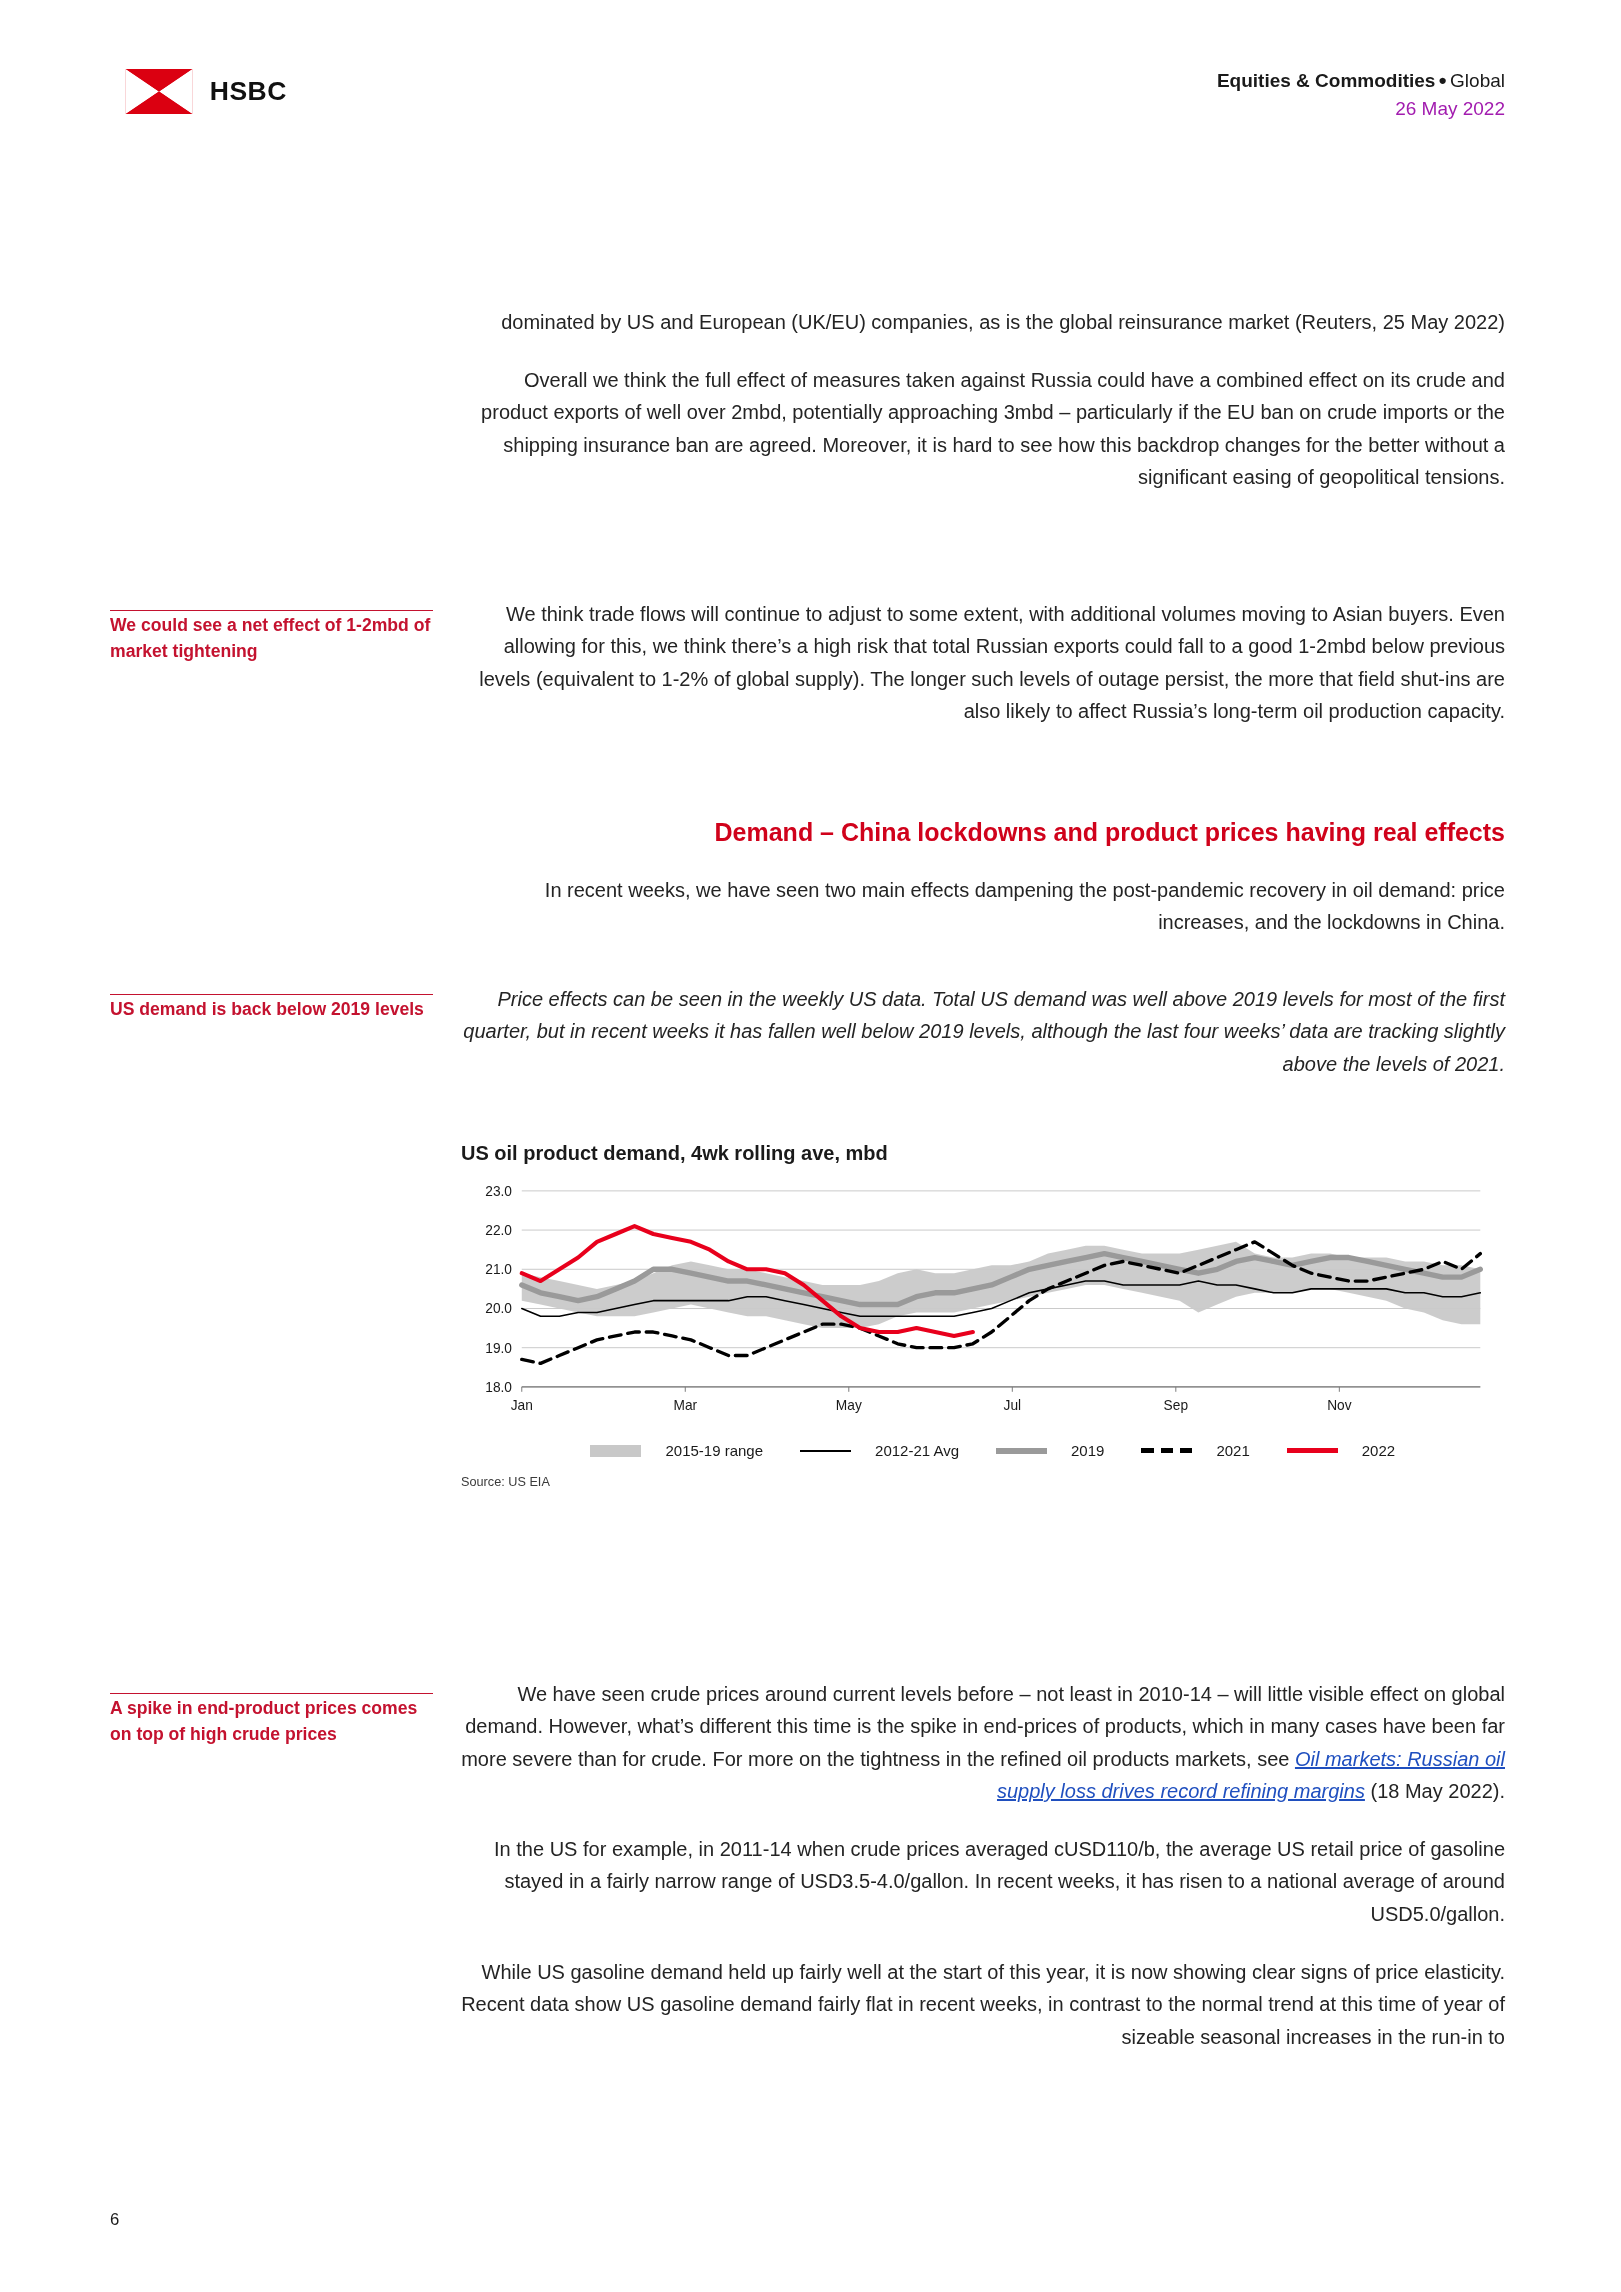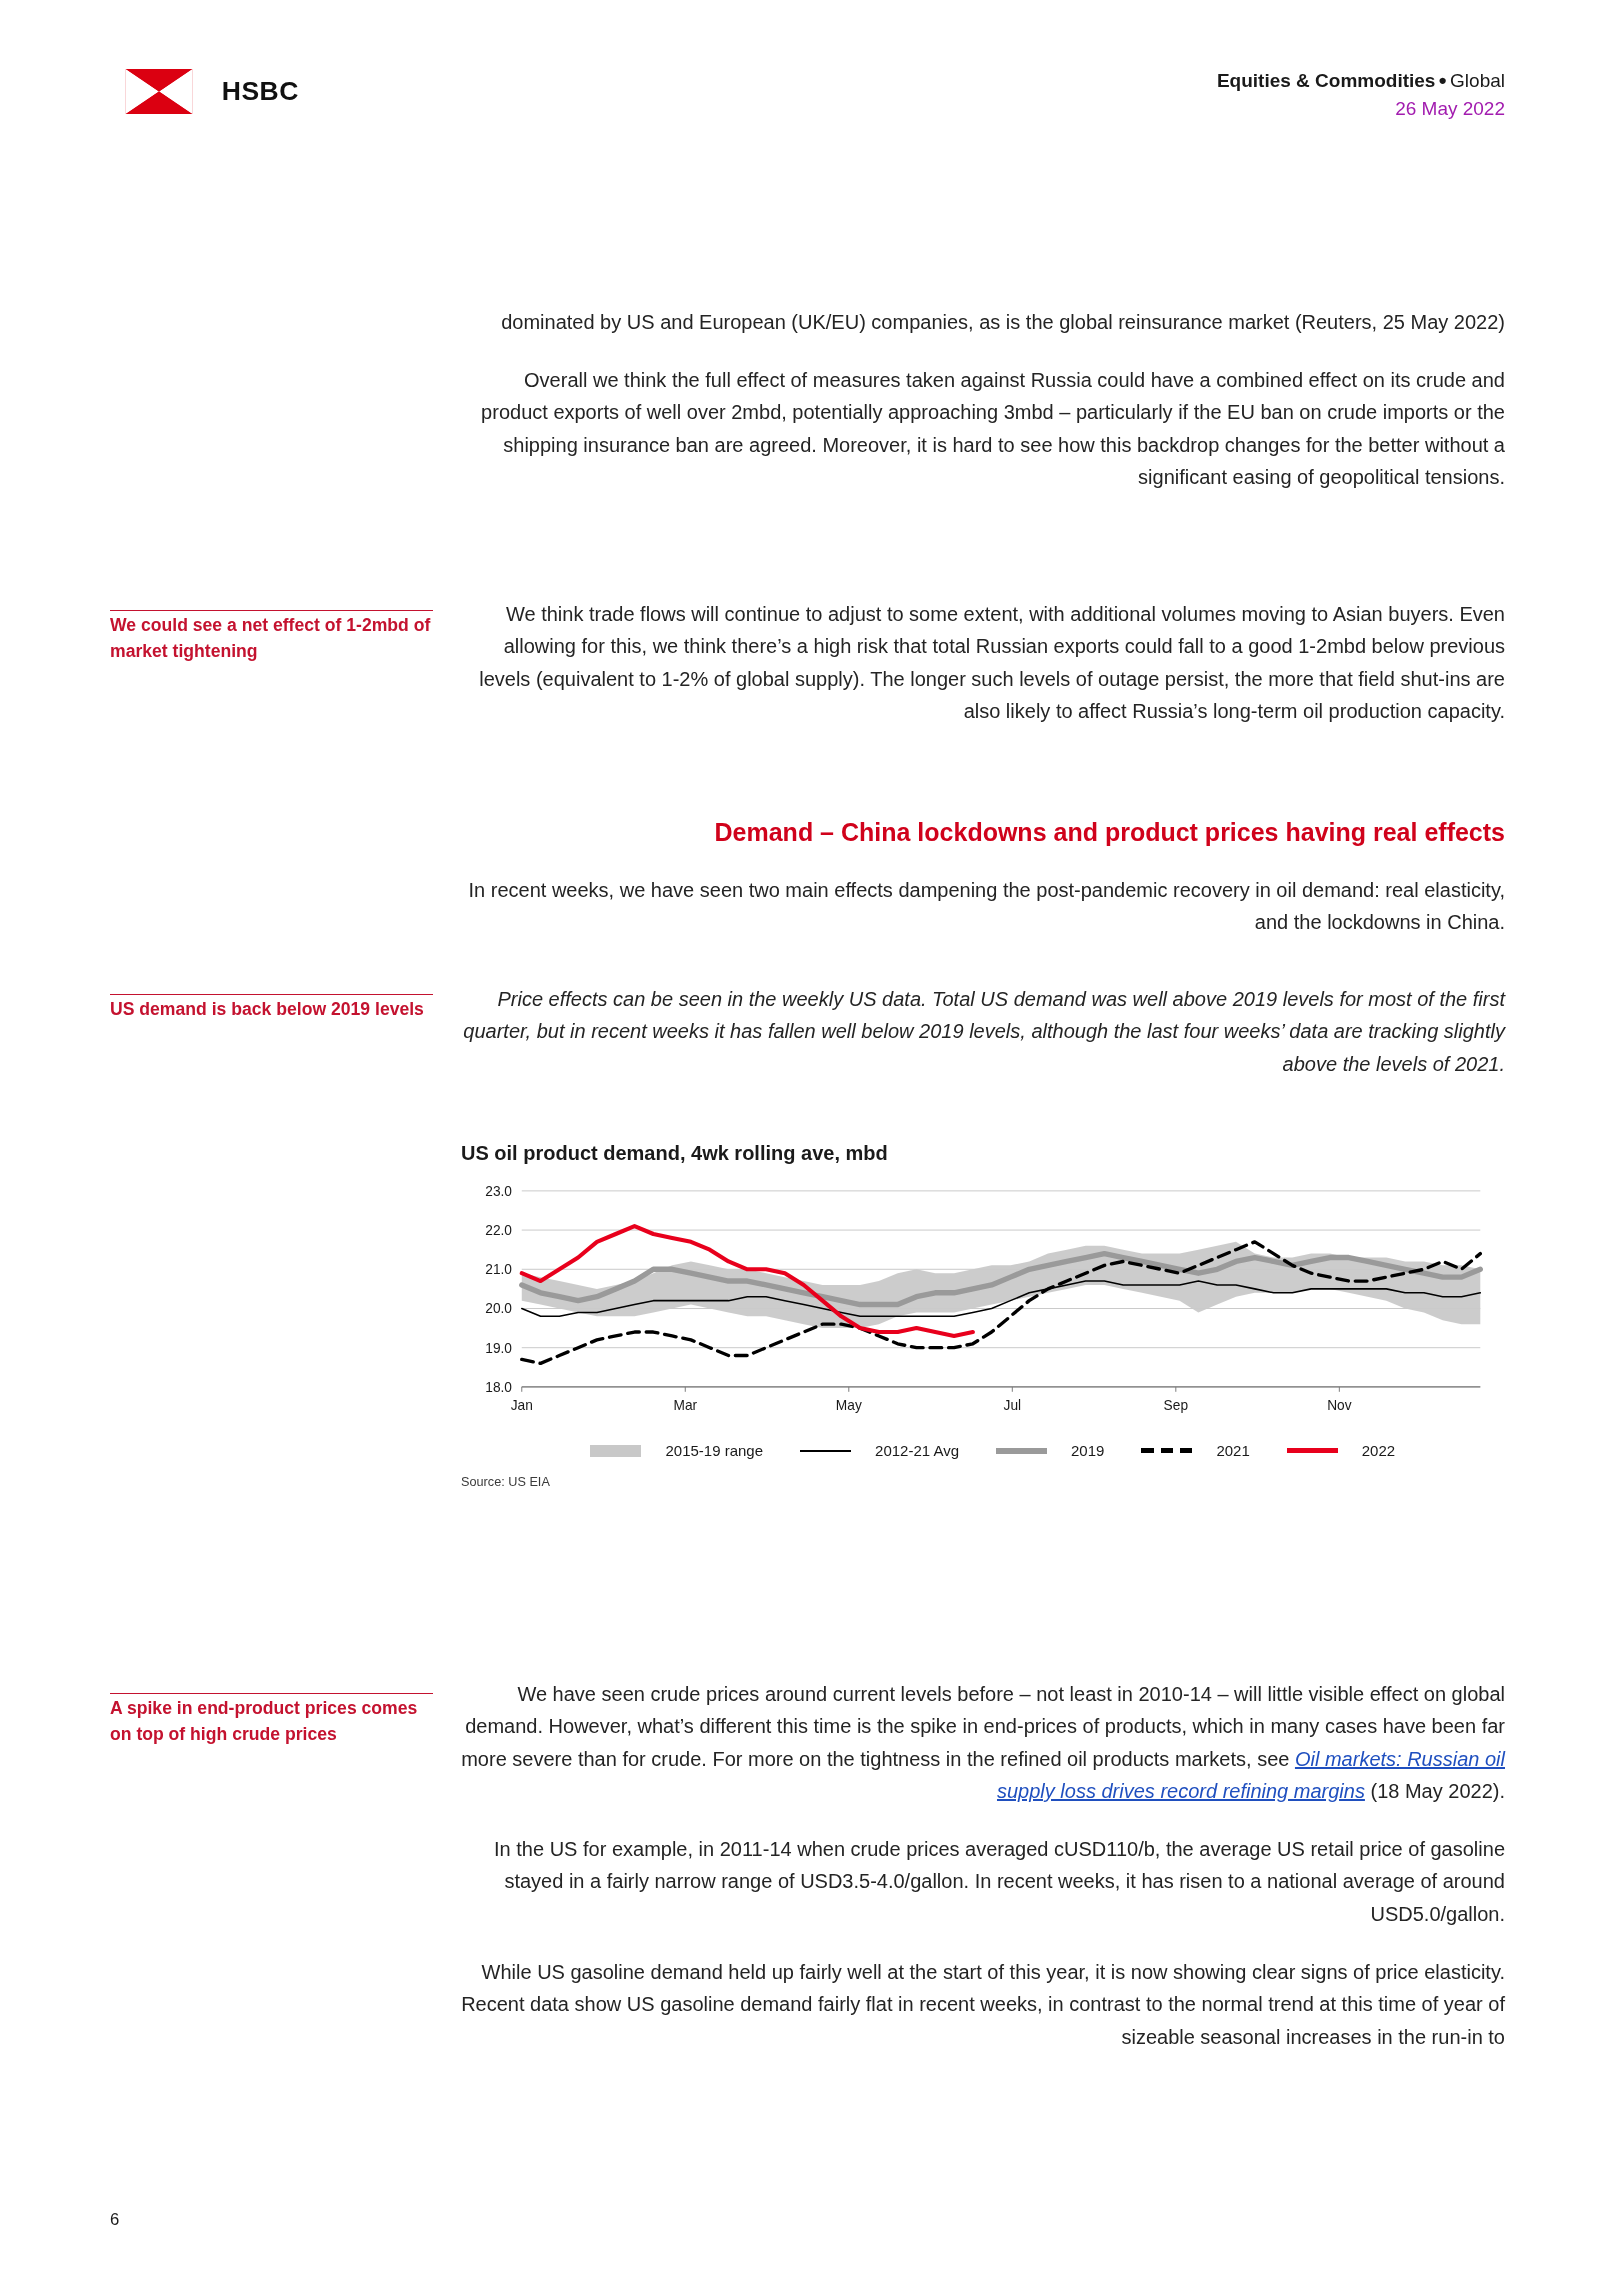--- a/index.html
+++ b/index.html
@@ -27,21 +27,20 @@
     left: 0;
     right: 0;
     height: 69px;
   }
   .logo {
     position: absolute;
     left: 118px;
     top: 9.8px;
     display: flex;
     align-items: center;
-    gap: 12px;
   }
   .logo-mark {
     width: 82px;
     height: 53px;
     background: #ffffff;
     position: relative;
     overflow: hidden;
   }
   .logo-mark svg { display: block; }
   .logo-text {
@@ -197,21 +196,21 @@
   <div class="margin-col" style="top: 610px;">
     <div class="sidenote">We could see a net effect of 1-2mbd of market tightening</div>
   </div>
 
   <div class="body-col" style="top: 598px;">
     <p class="body">We think trade flows will continue to adjust to some extent, with additional volumes moving to Asian buyers. Even allowing for this, we think there’s a high risk that total Russian exports could fall to a good 1-2mbd below previous levels (equivalent to 1-2% of global supply). The longer such levels of outage persist, the more that field shut-ins are also likely to affect Russia’s long-term oil production capacity.</p>
   </div>
 
   <div class="body-col" style="top: 816px;">
     <h2 class="section">Demand – China lockdowns and product prices having real effects</h2>
-    <p class="body">In recent weeks, we have seen two main effects dampening the post-pandemic recovery in oil demand: real elasticity, and the lockdowns in China.</p>
+    <p class="body">In recent weeks, we have seen two main effects dampening the post-pandemic recovery in oil demand: price increases, and the lockdowns in China.</p>
   </div>
 
   <div class="margin-col" style="top: 994px;">
     <div class="sidenote">US demand is back below 2019 levels</div>
   </div>
 
   <div class="body-col" style="top: 983px; font-style: italic;">
     <p class="body">Price effects can be seen in the weekly US data. Total US demand was well above 2019 levels for most of the first quarter, but in recent weeks it has fallen well below 2019 levels, although the last four weeks’ data are tracking slightly above the levels of 2021.</p>
   </div>
 

